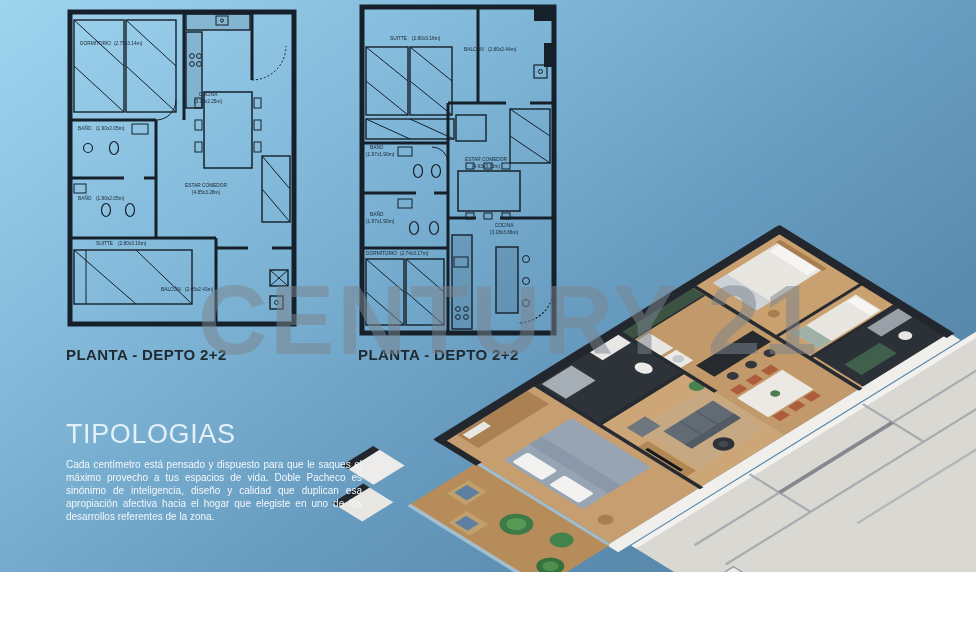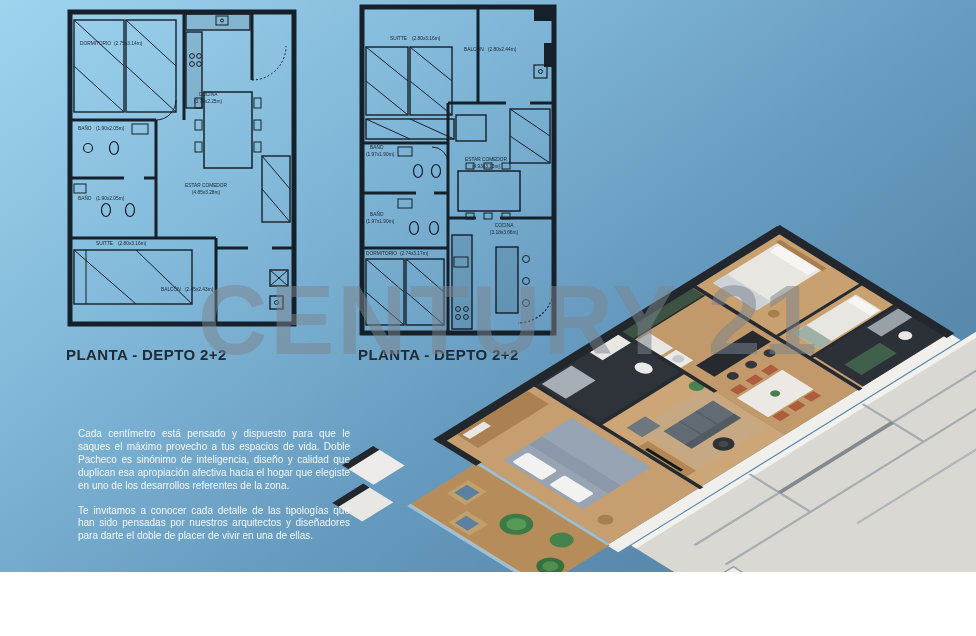--- a/index.html
+++ b/index.html
@@ -12,21 +12,21 @@
   .plan-right{left:358px;top:3px;width:200px;height:345px;}
   .plan text{font-family:"Liberation Sans",sans-serif;font-size:4.8px;fill:#1a2430;}
   .caption{position:absolute;font-size:15px;font-weight:bold;color:#222a32;letter-spacing:.4px;z-index:2;}
   .caption-left{left:66px;top:346px;}
   .caption-right{left:358px;top:346px;}
   .render{position:absolute;left:380px;top:195px;width:596px;height:441px;overflow:visible;z-index:3;}
   .watermark{position:absolute;left:198px;top:272px;font-size:96px;line-height:1;font-weight:bold;
     color:rgba(122,132,142,.52);letter-spacing:3px;white-space:nowrap;z-index:5;transform:scaleY(1.03);}
   .intro{position:absolute;left:66px;top:419px;width:296px;z-index:6;}
   .title-line{font-size:27px;color:#e9f4fb;letter-spacing:.6px;line-height:31px;opacity:.95;font-weight:normal;}
-  .intro p{margin:12px;font-size:10px;line-height:12.9px;color:#f2f7fb;text-align:justify;}
+  .intro p{margin:0;font-size:10px;line-height:12.9px;color:#f2f7fb;text-align:justify;}
   .intro p.first{margin-top:9px;}
   .page-number{position:absolute;left:916px;top:560px;font-size:17px;color:#8d9399;z-index:7;margin-top:30px;}
 </style>
 </head>
 <body>
 
 <div class="page">
 
   <svg class="plan plan-left" viewBox="0 0 232 332">
     <g stroke="#16202a" fill="none">
@@ -294,19 +294,19 @@
         <line x1="-98" y1="-36" x2="-54" y2="-36" stroke="#22272d" stroke-width="9"></line>
         <rect x="-148" y="-2" width="44" height="40" fill="#e8e7e4"></rect>
         <line x1="-148" y1="0" x2="-104" y2="0" stroke="#22272d" stroke-width="9"></line>
       </g>
     </g>
   </svg>
 
   <div class="watermark">CENTURY 21</div>
 
   <div class="intro">
+    <div class="title-line">TIPOLOGIAS</div>
     <p class="first">Cada centímetro está pensado y dispuesto para que le saques el máximo provecho a tus espacios de vida. Doble Pacheco es sinónimo de inteligencia, diseño y calidad que duplican esa apropiación afectiva hacia el hogar que elegiste en uno de los desarrollos referentes de la zona.</p>
-    <p>Te invitamos a conocer cada detalle de las tipologías que han sido pensadas por nuestros arquitectos y diseñadores para darte el doble de placer de vivir en una de ellas.</p>
   </div>
 
   <div class="page-number">15</div>
 
 </div>
 
 </body></html>

